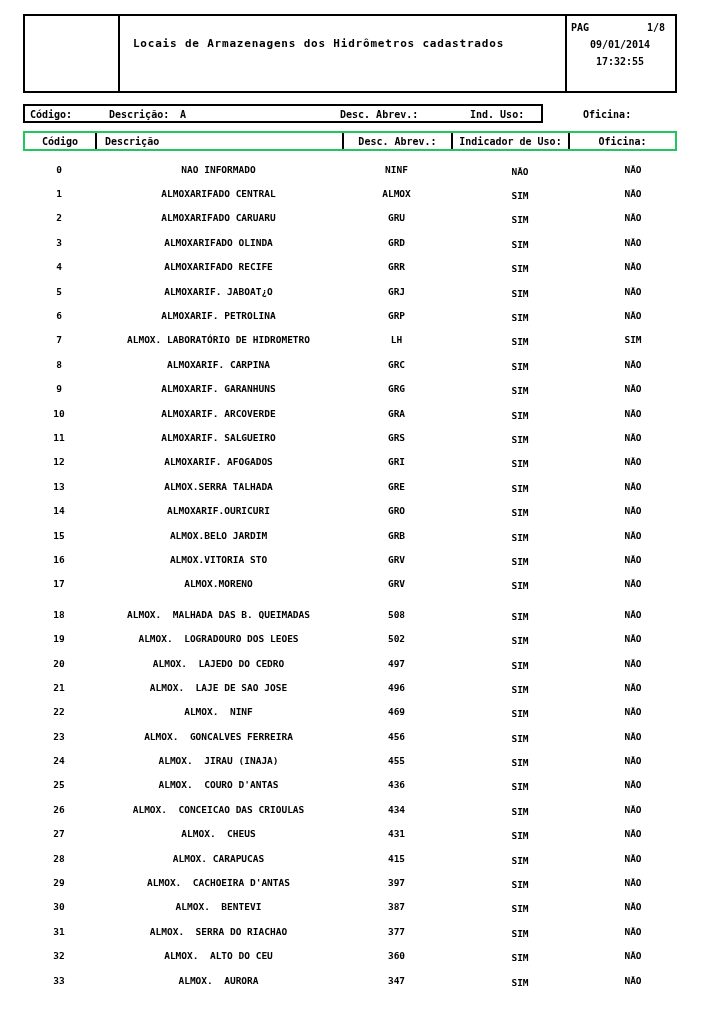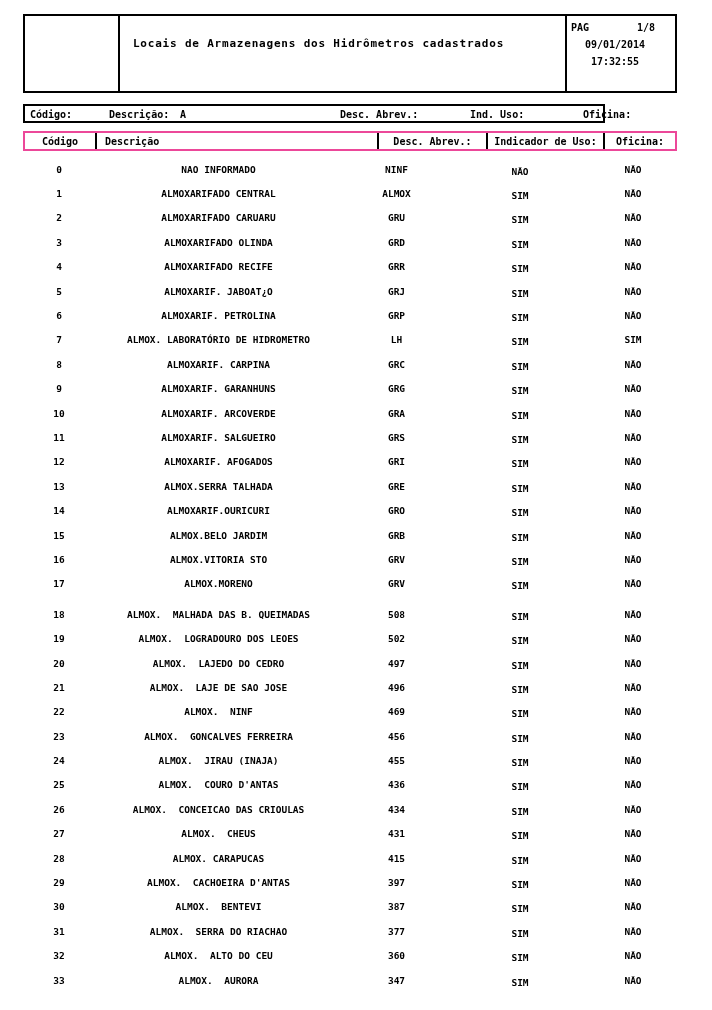--- a/index.html
+++ b/index.html
@@ -19,46 +19,46 @@
     border:2px solid #000;display:flex;
   }
   .logo-cell{width:95px;border-right:2px solid #000;}
   .title-cell{
     flex:1;display:flex;align-items:center;justify-content:center;
     padding-bottom:21px;
     font-size:11px;letter-spacing:0.8px;white-space:pre;
   }
   .meta-cell{
     width:110px;border-left:2px solid #000;
-    padding:6px 16px 0 4px;font-size:10px;line-height:12px;margin-left:48px;
+    padding:6px 6px 0 4px;font-size:10px;line-height:12px;margin-left:48px;
   }
   .meta-line1{display:flex;justify-content:space-between;padding-right:4px;}
   .meta-date,.meta-time{margin-top:5px;text-align:center;}
 
   
   .filter-box{
-    position:absolute;left:23px;top:104px;width:582px;height:19px;
+    position:absolute;left:23px;top:104px;width:520px;height:19px;
     border:2px solid #000;font-size:10px;
   }
   .filter-box span{position:absolute;top:50%;transform:translateY(-50%);white-space:pre;}
   .f-codigo{left:5px;}
   .f-desc{left:84px;}
   .f-desc-val{left:155px;}
   .f-abrev{left:315px;}
   .f-uso{left:445px;text-align:center;}
   .f-ofi{left:558px;}
 
   
   .colhead-box{
     position:absolute;left:23px;top:131px;width:654px;height:20px;
-    border:2px solid #ec4899;display:flex;font-size:10px;
+    border:2px solid #22c55e;display:flex;font-size:10px;
   }
   .h{display:flex;align-items:center;justify-content:center;white-space:pre;}
   .h1{width:72px;border-right:2px solid #000;}
-  .h2{width:282px;border-right:2px solid #000;justify-content:flex-start;padding-left:8px;}
+  .h2{width:247px;border-right:2px solid #000;justify-content:flex-start;padding-left:8px;}
   .h3{width:109px;border-right:2px solid #000;}
   .h4{width:117px;border-right:2px solid #000;}
   .h5{flex:1;}
 
   
   .rows{position:absolute;left:23px;top:157px;width:654px;font-size:9.5px;}
   .row{height:24.4px;display:flex;align-items:center;}
   .row.gap{margin-top:6px;}
   .c{text-align:center;white-space:pre;}
   .c1{width:72px;}

